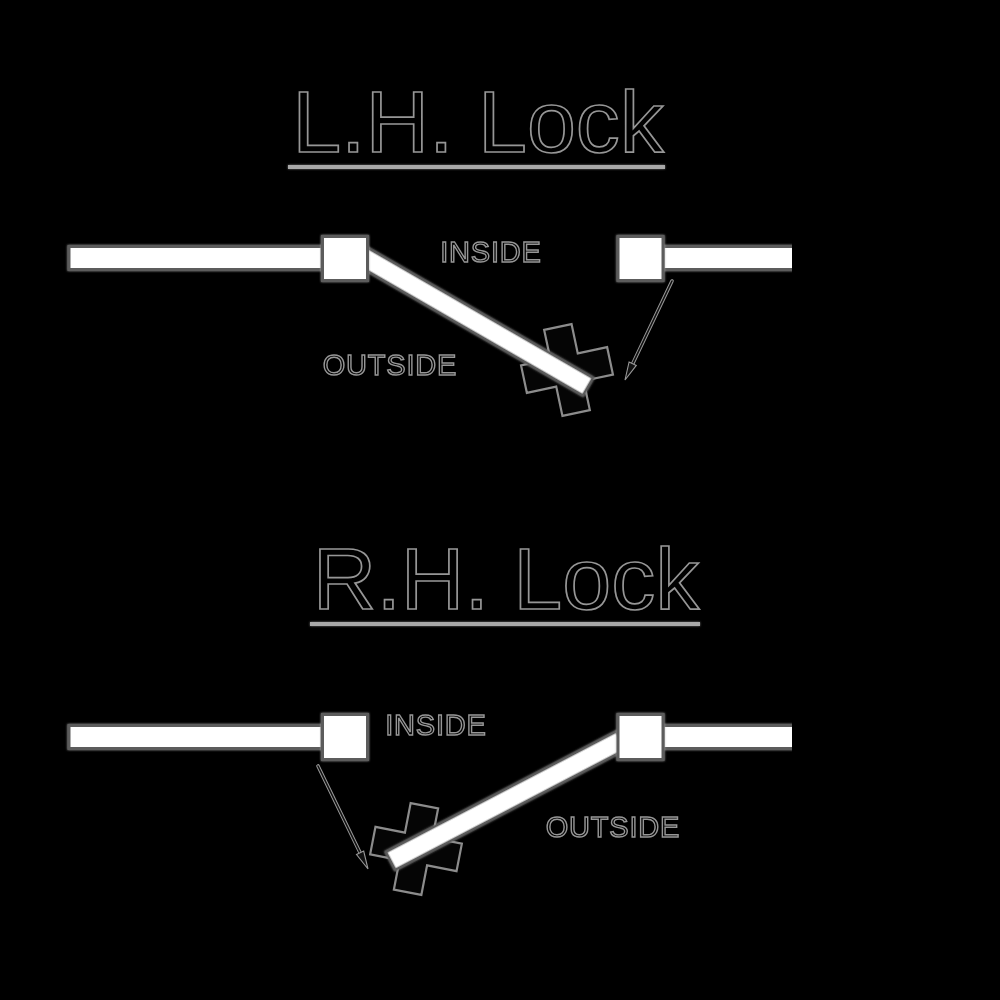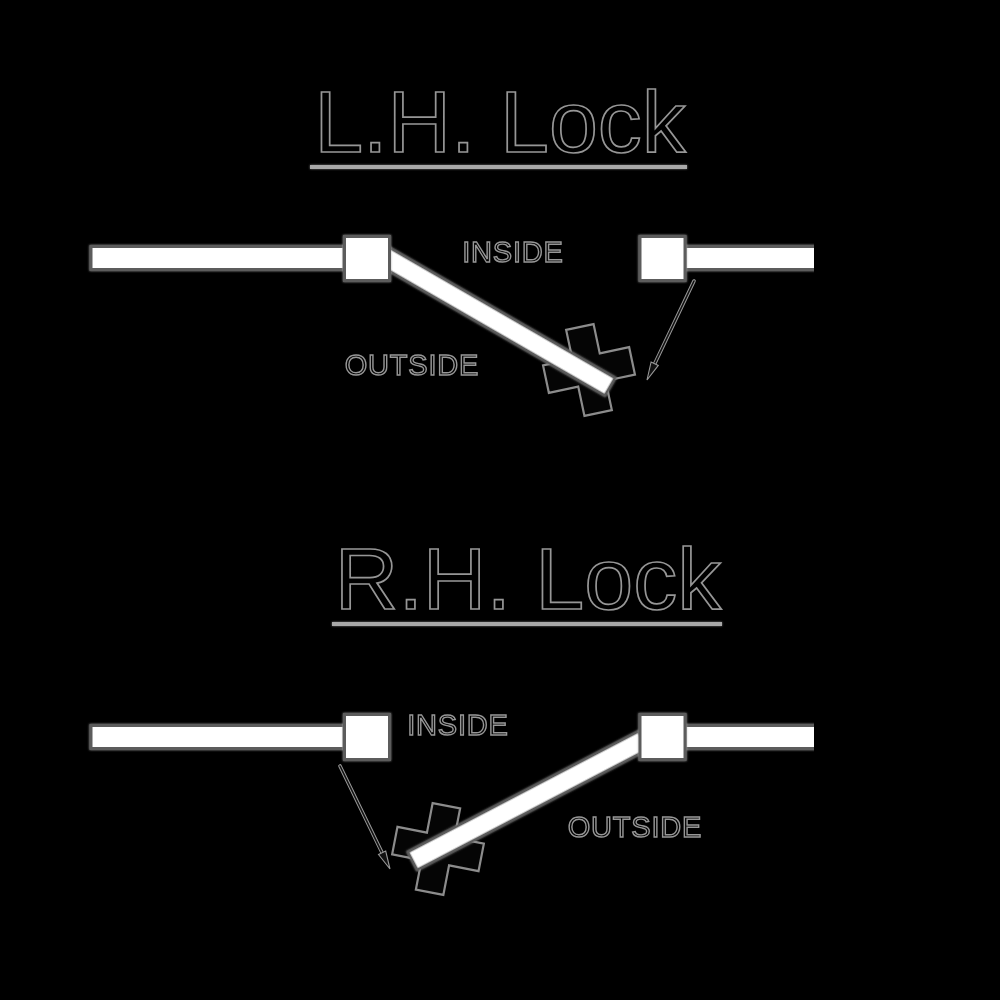--- a/index.html
+++ b/index.html
@@ -2,21 +2,20 @@
 <html style="--bg: #000000; --shapeFill: #ffffff; --shapeStroke: #5c5c5c; --lockFill: #050505; --lockStroke: #8c8c8c; --textFill: #000000; --textStroke: #969696; --underline: #a8a8a8; --arrow: #999999; --arrowCore: #111111;"><head>
 <meta charset="utf-8">
 <style>
   html, body { margin: 0; padding: 0; background: #000; }
   .canvas {
     position: relative;
     width: 792px;
     height: 1000px;
     background: var(--bg, #000);
     overflow: hidden;
-    padding-left: 22px;
   }
   svg { display: block; width: 1000px; height: 1000px; }
 
   .shape {
     fill: var(--shapeFill, #fff);
     stroke: var(--shapeStroke, #5c5c5c);
     stroke-width: 3;
     filter: drop-shadow(0 0 1.3px rgba(170,170,170,0.9));
   }
   .door { stroke-width: 2.6; }

